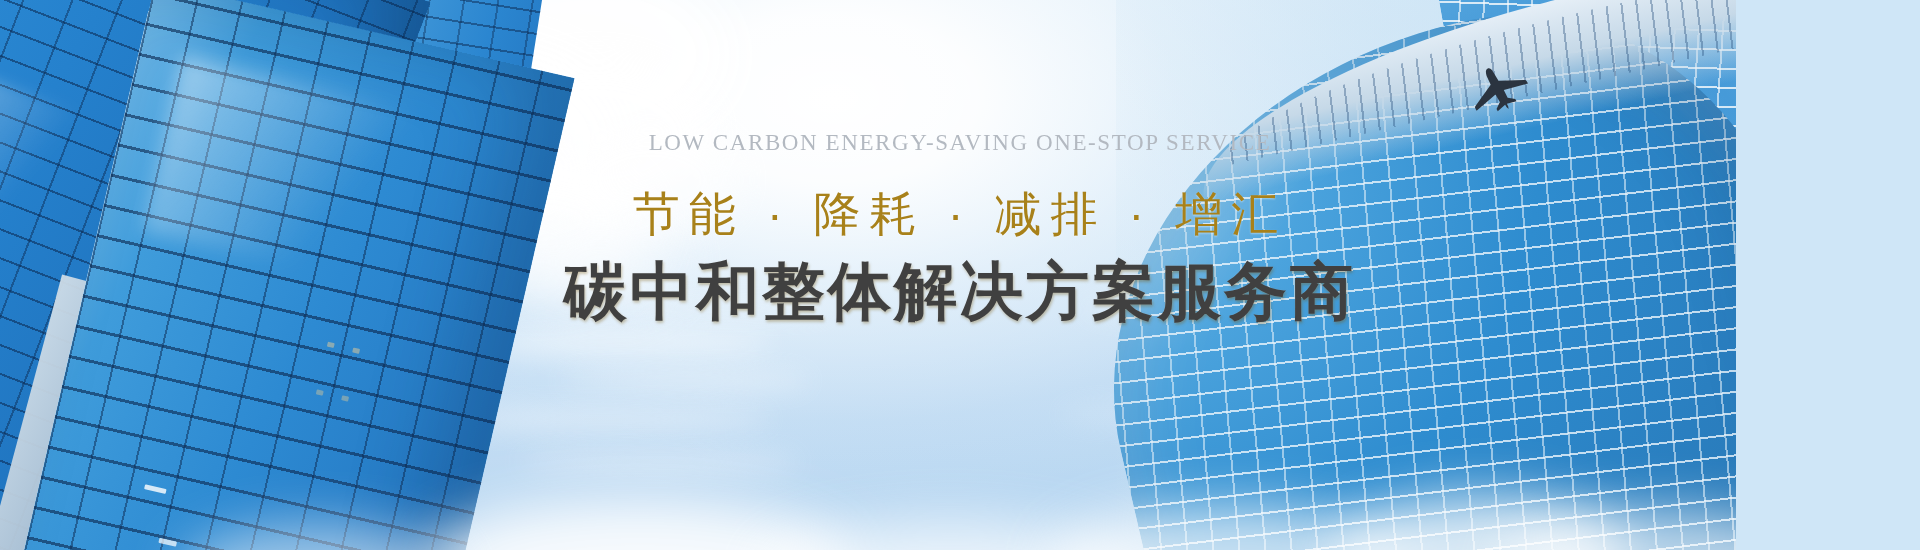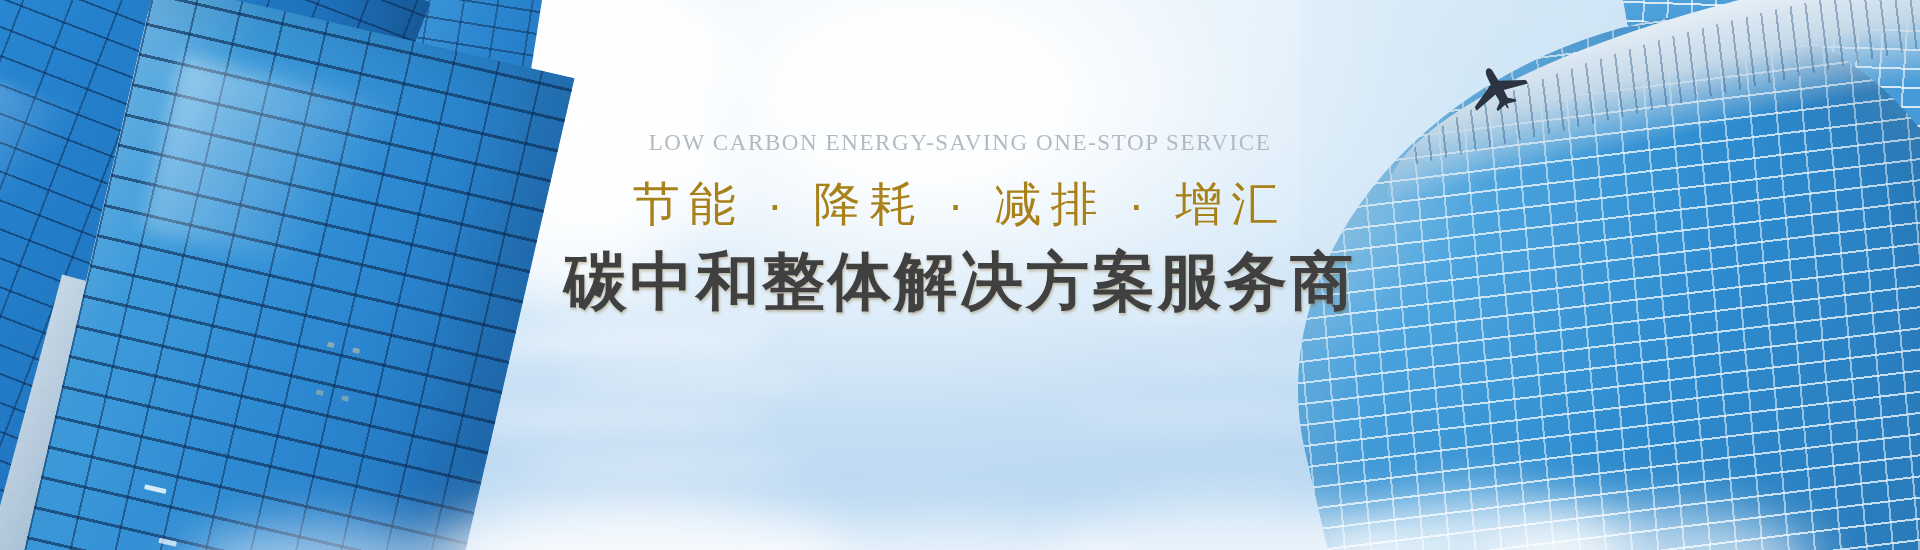--- a/index.html
+++ b/index.html
@@ -1,21 +1,21 @@
 <!DOCTYPE html>
 <html><head>
 <meta charset="utf-8">
 <title>Banner</title>
 <style>
   * { margin:0; padding:0; box-sizing:border-box; }
   html,body { width:1920px; height:550px; overflow:hidden; background:#cfe6f7; }
 
   .banner{
     position:relative;
-    width:1920px;
+    width:1736px;
     height:550px;
     overflow:hidden;
     font-family:"Liberation Sans", sans-serif;
   }
 
   
   .sky{
     position:absolute; inset:0;
     background:
       radial-gradient(ellipse 900px 520px at 48% 18%, #ffffff 0%, rgba(255,255,255,0.92) 16%, rgba(243,249,253,0.55) 38%, rgba(225,240,251,0.12) 62%, rgba(255,255,255,0) 78%),
@@ -201,21 +201,21 @@
   .eyebrow{
     margin-top:131px;
     font-family:"Liberation Serif", serif;
     font-size:23px;
     letter-spacing:1.6px;
     color:#b3b9c1;
     white-space:nowrap;
     line-height:1;
   }
   .subtitle{
-    margin-top:24px;
+    margin-top:34px;
     font-family:"Liberation Sans", sans-serif;
     font-size:47px;
     letter-spacing:9px;
     color:#a8811a;
     white-space:nowrap;
     line-height:1.1;
     text-shadow:0 1px 2px rgba(255,255,255,.45);
     text-align:center;
   }
   .headline{

